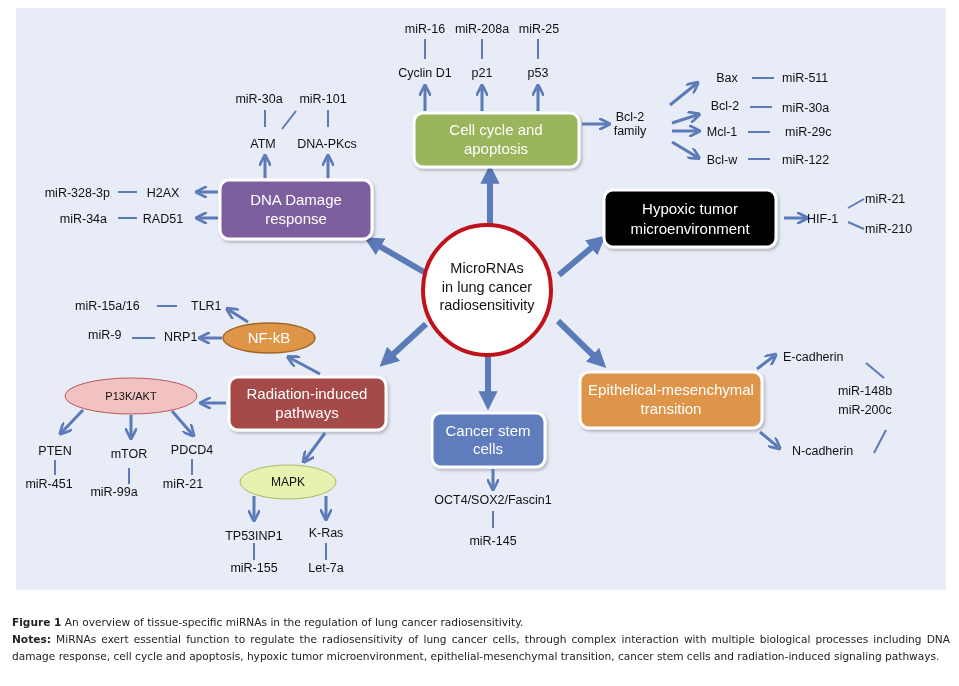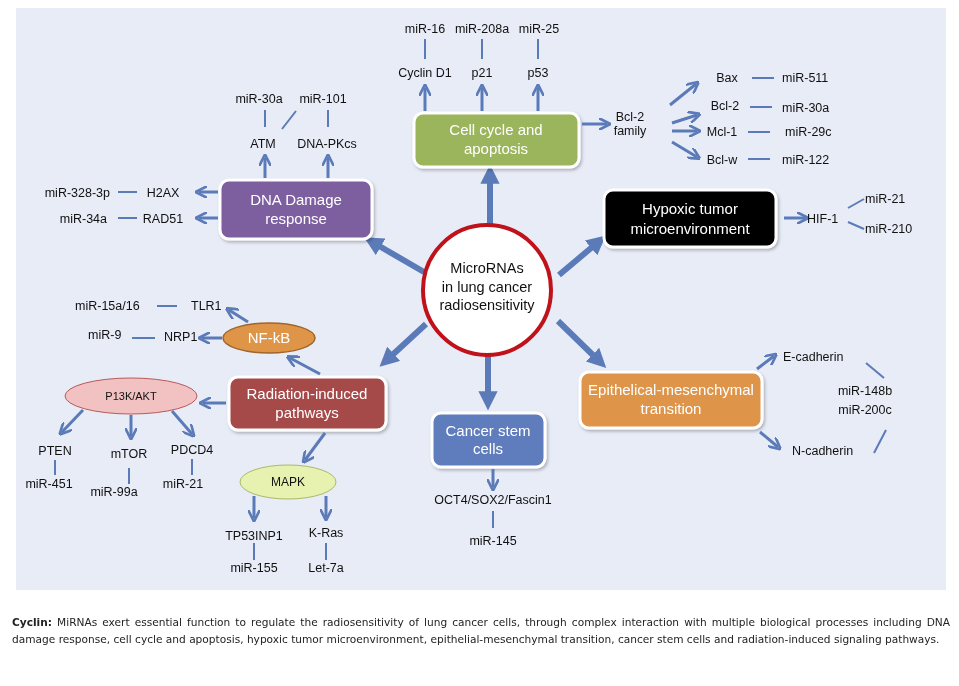--- a/index.html
+++ b/index.html
@@ -192,14 +192,15 @@
   <line class="arrow" x1="760" y1="432" x2="778" y2="447" marker-end="url(#ah)"></line>
   <text class="lbl" x="783" y="361">E-cadherin</text>
   <text class="lbl" x="792" y="455">N-cadherin</text>
   <line class="line" x1="866" y1="363" x2="884" y2="378"></line>
   <line class="line" x1="874" y1="453" x2="886" y2="430"></line>
   <text class="lbl" text-anchor="middle" x="865" y="395">miR-148b</text>
   <text class="lbl" text-anchor="middle" x="865" y="414">miR-200c</text>
 </svg>
 
 <div id="caption">
-  <div><b>Cyclin:</b><span> MiRNAs exert essential function to regulate the radiosensitivity of lung cancer cells, through complex interaction with multiple biological processes including DNA damage response, cell cycle and apoptosis, hypoxic tumor microenvironment, epithelial-mesenchymal transition, cancer stem cells and radiation-induced signaling pathways.</span></div>
+  <div><b>Figure 1</b><span> An overview of tissue-specific miRNAs in the regulation of lung cancer radiosensitivity.</span></div>
+  <div><b>Notes:</b><span> MiRNAs exert essential function to regulate the radiosensitivity of lung cancer cells, through complex interaction with multiple biological processes including DNA damage response, cell cycle and apoptosis, hypoxic tumor microenvironment, epithelial-mesenchymal transition, cancer stem cells and radiation-induced signaling pathways.</span></div>
 </div>
 
 </body></html>

